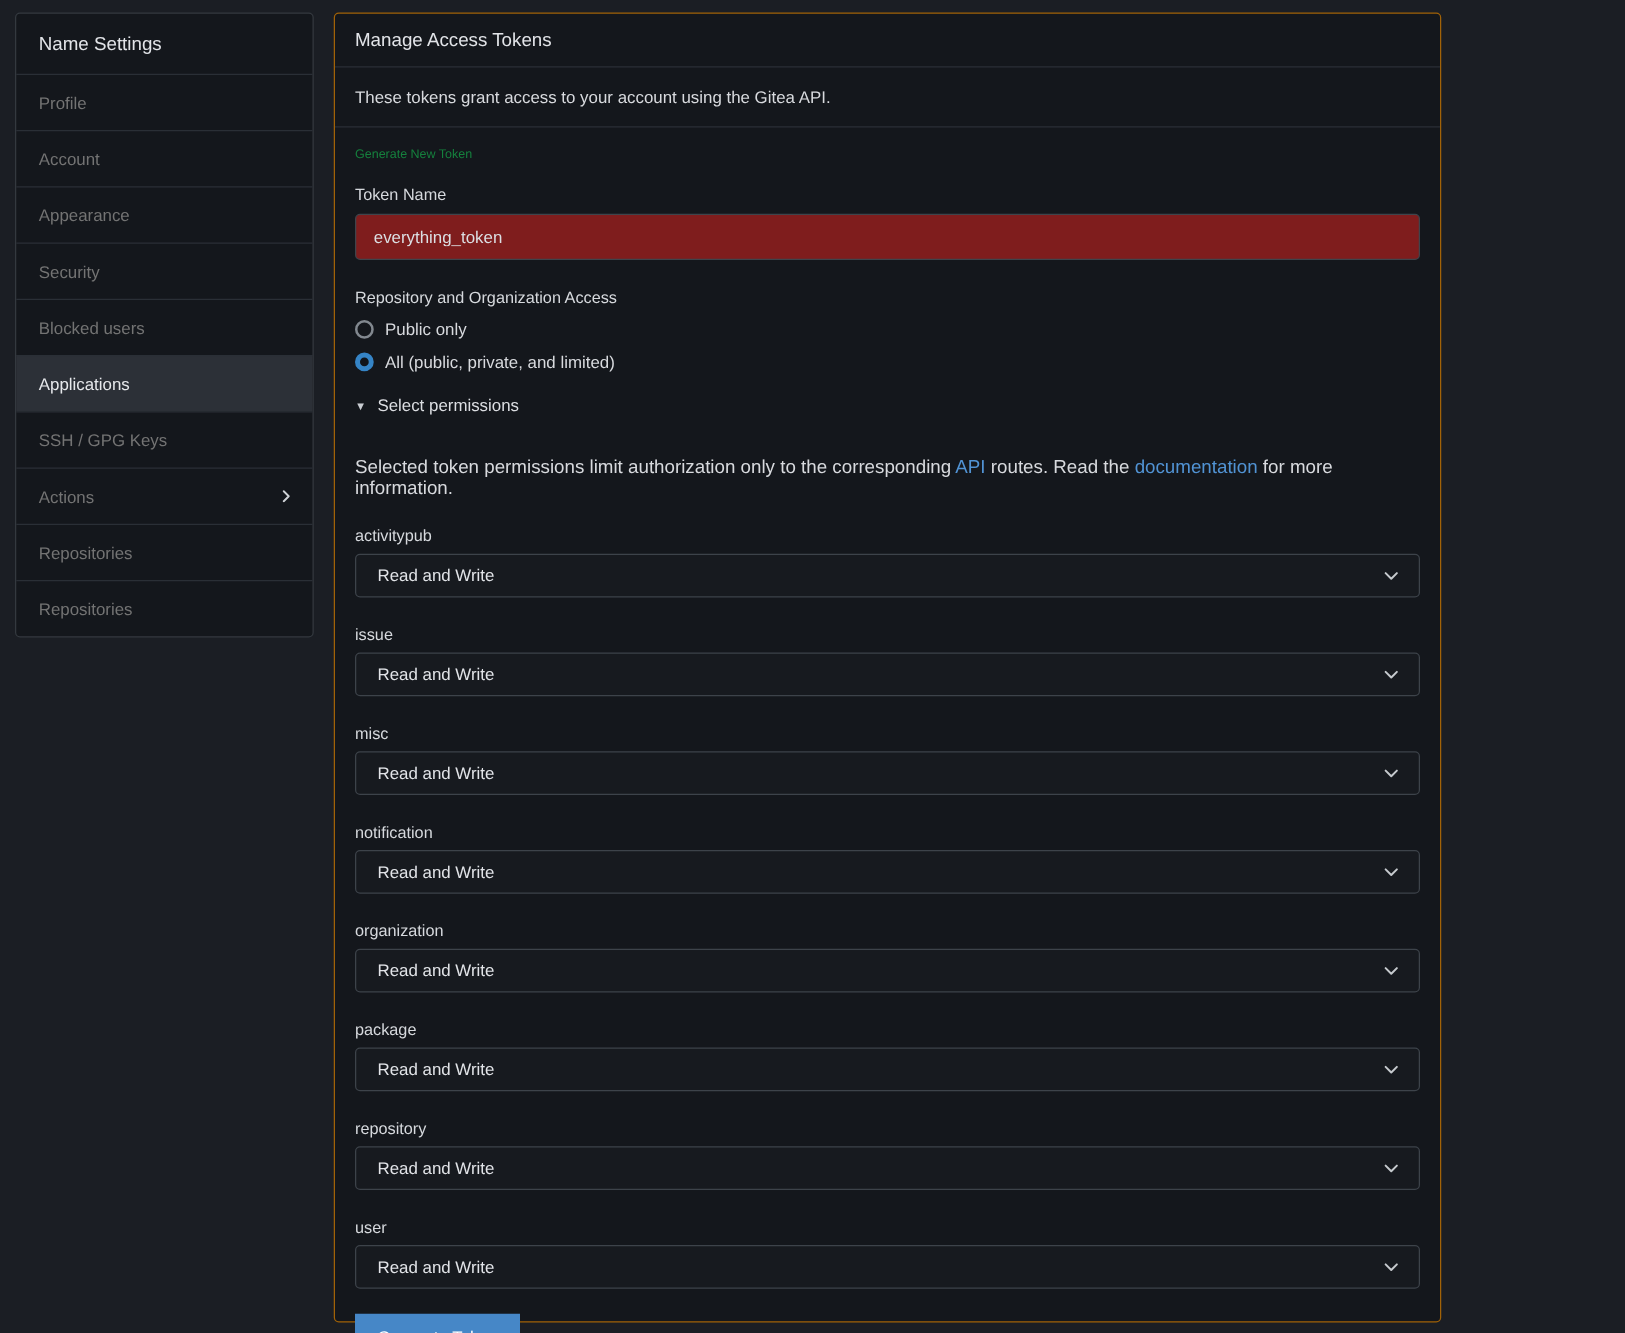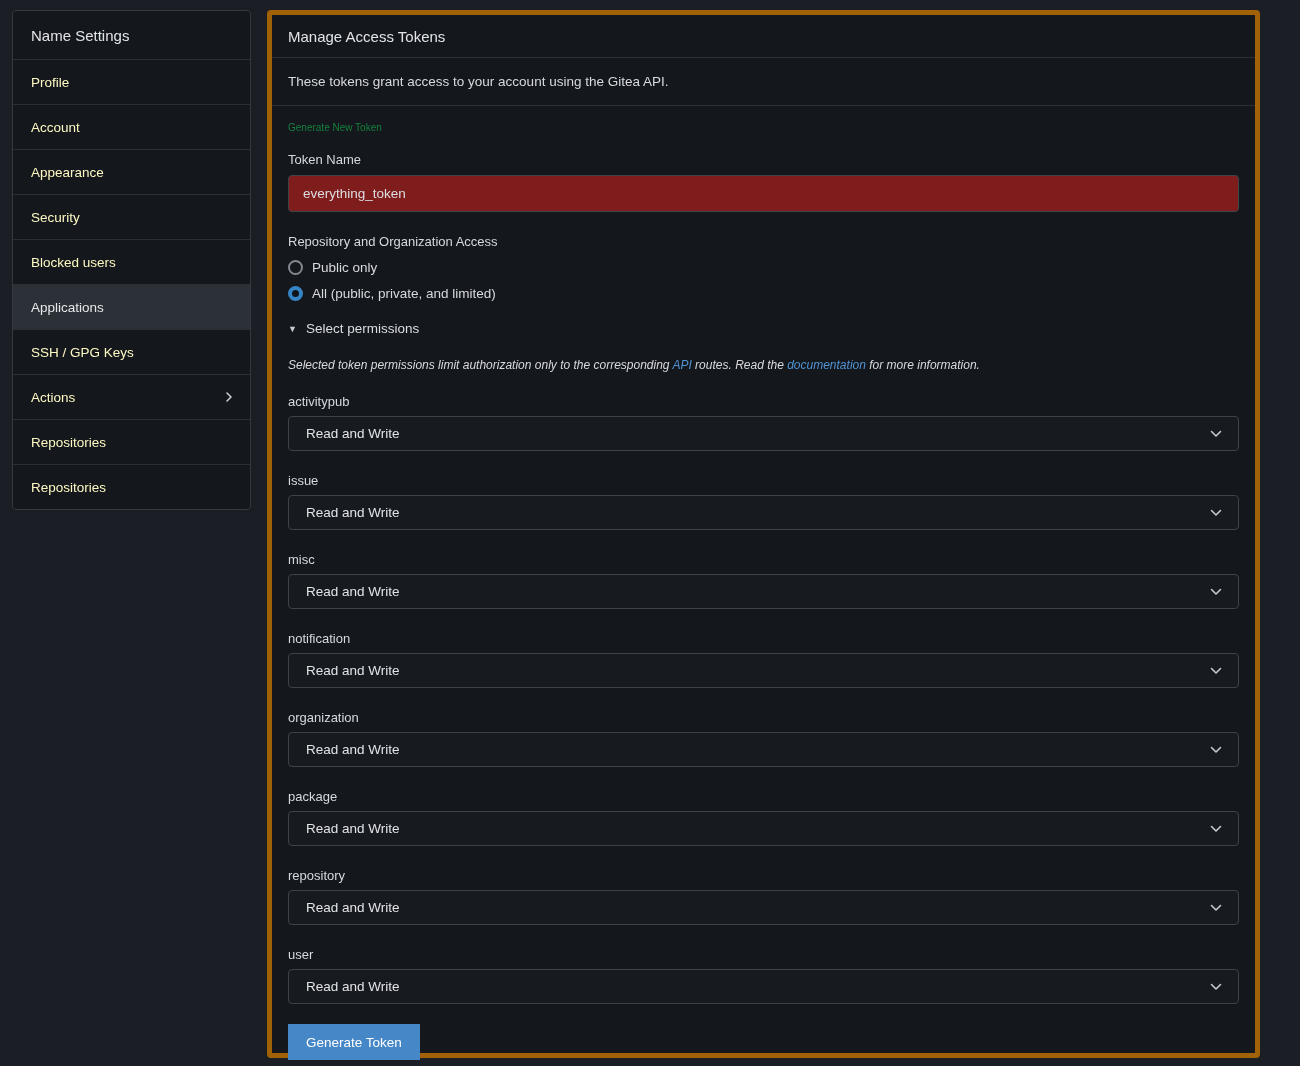--- a/index.html
+++ b/index.html
@@ -25,38 +25,38 @@
     display: flex; align-items: center;
     padding: 0 18px;
     font-size: 15px;
     color: #e2e4e8;
   }
   .sidebar-item {
     height: 45px;
     display: flex; align-items: center; justify-content: space-between;
     padding: 0 16px 0 18px;
     font-size: 13.5px;
-    color: #fef9c3;
+    color: #737373;
     border-top: 1px solid #2a2f36;
     cursor: pointer;
   }
   .sidebar-item.active {
     background: #2c3037;
     color: #e6e8eb;
   }
   .sidebar-item .chev-right { display: flex; align-items: center; }
 
   
   .main-panel {
     position: absolute;
     left: 267px; top: 10px;
-    width: 993px;
+    width: 886px;
     height: 1048px;
     background: #14171c;
-    border: 5px solid #a16207;
+    border: 1px solid #a16207;
     border-radius: 4px;
   }
   .panel-title-row {
     height: 43px;
     display: flex; align-items: center;
     padding: 0 16px;
     font-size: 15px;
     color: #e2e4e8;
     border-bottom: 1px solid #2a2f36;
   }
@@ -124,23 +124,22 @@
     font-size: 13.5px;
     color: #dcdee2;
   }
   .caret-down {
     font-size: 9px;
     color: #c9cdd2;
     margin-right: 9px;
   }
 
   .perm-note {
-    margin-top: 22px;
-    font-style: italic;
-    font-size: 12px;
+    margin-top: 33px;
+    font-size: 15px;
     color: #d8dade;
   }
   .perm-note a {
     color: #5193d4;
     text-decoration: none;
     cursor: pointer;
   }
 
   .scope-group { margin-top: 22px; }
   .scope-label {

